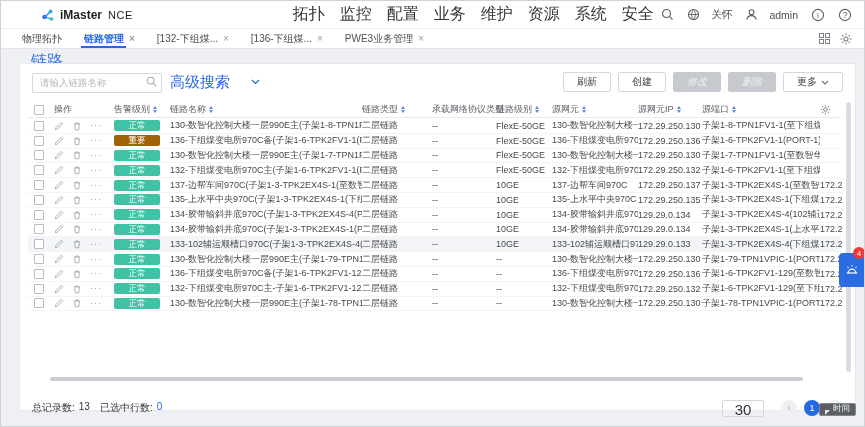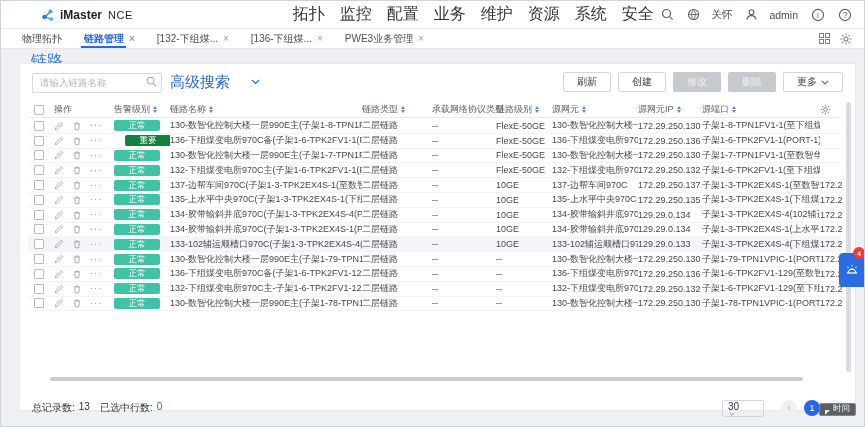--- a/index.html
+++ b/index.html
@@ -34,21 +34,21 @@
 
   
   .ptoolbar { position:absolute; top:7px; left:12px; right:12px; height:22px; display:flex; align-items:center; }
   .searchbox { position:relative; width:130px; height:20px; }
   .searchbox input { width:100%; height:100%; border:1px solid #d6d9dd; border-radius:2px; font-size:9.5px; padding:0 20px 0 7px; color:#333; outline:none; font-family:inherit; }
   .searchbox input::placeholder { color:#b4b8bd; }
   .searchbox .mag { position:absolute; right:5px; top:4px; }
   .advsearch { display:flex; align-items:center; gap:21px; margin-left:8px; font-size:15px; color:#2668e8; cursor:pointer; }
   .btns { margin-left:auto; display:flex; gap:7px; }
   .btn { height:20px; padding:0 13px; font-size:10px; color:#3c4046; background:#fff; border:1px solid #d4d7db; border-radius:2px; cursor:pointer; display:flex; align-items:center; gap:4px; font-family:inherit; }
-  .btn.disabled { background:#c6c9ce; border-color:#c6c9ce; color:#eef0f2; cursor:default; }
+  .btn.disabled { background:#c6c9ce; border-color:#c6c9ce; color:#eef0f2; cursor:default;font-style:italic; }
 
   
   .thead { position:absolute; top:38px; left:8px; right:14px; height:16px; display:flex; align-items:center; border-bottom:1px solid #e9ebee; }
   .hcell { font-size:9px; color:#5c6066; display:flex; align-items:center; overflow:visible; white-space:nowrap; flex:none; }
   .tbody { position:absolute; top:55px; left:8px; right:14px; }
   .trow { display:flex; align-items:center; height:14.8px; border-bottom:1px solid #f3f4f6; background:#fff; }
   .trow.hl { background:#f3f5f8; }
   .tcell { font-size:9px; color:#46494e; white-space:nowrap; overflow:hidden; flex:none; }
 
   .c-check{width:26px; display:flex; justify-content:flex-start; padding-left:6px;}
@@ -60,38 +60,38 @@
   .c-level{width:56px;}
   .c-srcne{width:86px;}
   .c-srcip{width:64px;}
   .c-port{width:118px;}
   .c-extra{width:28px;}
   .c-gear{margin-left:auto;}
 
   .checkbox { width:10px; height:10px; border:1px solid #b8bcc2; border-radius:1px; background:#fff; cursor:pointer; }
   .badge { display:inline-block; min-width:46px; text-align:center; font-size:8.5px; color:#fff; border-radius:2px; padding:1px 0; line-height:9px; }
   .badge.normal { background:#3fc3a4; }
-  .badge.major { background:#15803d;margin-left:11px; }
+  .badge.major { background:#a16207; }
 
   .sorticon { display:inline-flex; flex-direction:column; gap:1px; margin-left:3px; cursor:pointer; }
   .sorticon .up { width:0; height:0; border-left:2.5px solid transparent; border-right:2.5px solid transparent; border-bottom:3.5px solid #5e87d6; }
   .sorticon .dn { width:0; height:0; border-left:2.5px solid transparent; border-right:2.5px solid transparent; border-top:3.5px solid #5e87d6; }
 
   .dots { color:#9aa0a8; font-size:9px; letter-spacing:1px; cursor:pointer; line-height:1; }
 
   
   .hscroll { position:absolute; left:30px; right:52px; top:313px; height:4px; background:#c9ccd0; border-radius:2px; cursor:pointer; }
   .vscroll { position:absolute; right:4px; top:38px; width:5px; height:270px; background:#dadde0; border-radius:3px; cursor:pointer; }
 
   
   .pfooter { position:absolute; left:12px; right:12px; top:334px; height:20px; display:flex; align-items:center; }
   .count-text { font-size:10px; color:#33363a; display:flex; gap:4px; }
   .count-text .blue { color:#2668e8; }
   .pager { margin-left:auto; display:flex; align-items:center; gap:7px; }
-  .pagesize { width:42px; height:17px; border:1px solid #d4d7db; border-radius:2px; display:flex; align-items:flex-start; justify-content:space-between; padding:0 5px; font-size:10px; color:#33363a; cursor:pointer; margin-right:10px;flex-direction:column; }
+  .pagesize { width:42px; height:17px; border:1px solid #d4d7db; border-radius:2px; display:flex; align-items:center; justify-content:space-between; padding:0 5px; font-size:15px; color:#33363a; cursor:pointer; margin-right:10px;flex-direction:column; }
   .pcircle { width:16px; height:16px; border-radius:50%; background:#eef0f2; color:#abaeb3; font-size:10px; display:flex; align-items:center; justify-content:center; cursor:pointer; line-height:1; }
   .pcircle.current { background:#2468e4; color:#fff; font-size:9px; }
 
   
   .alarm-fab { position:absolute; right:0; top:204px; width:25px; height:34px; background:#2c6ce3; border-radius:4px 0 0 4px; display:flex; align-items:center; justify-content:center; cursor:pointer; z-index:6; }
   .alarm-badge { position:absolute; top:-6px; right:-1px; min-width:12px; height:12px; border-radius:6px; background:#f23a3a; color:#fff; font-size:8px; display:flex; align-items:center; justify-content:center; padding:0 2px; }
 
   
   .time-badge { position:absolute; right:8px; bottom:10px; height:13px; background:#5b5f64; border:1px solid #83878c; border-radius:2px; color:#f2f3f4; font-size:8.5px; display:flex; align-items:flex-end; gap:3px; padding:0 5px; cursor:pointer; }
   .time-badge .tri { width:0; height:0; border-left:5px solid #e8e9ea; border-bottom:5px solid transparent; }

